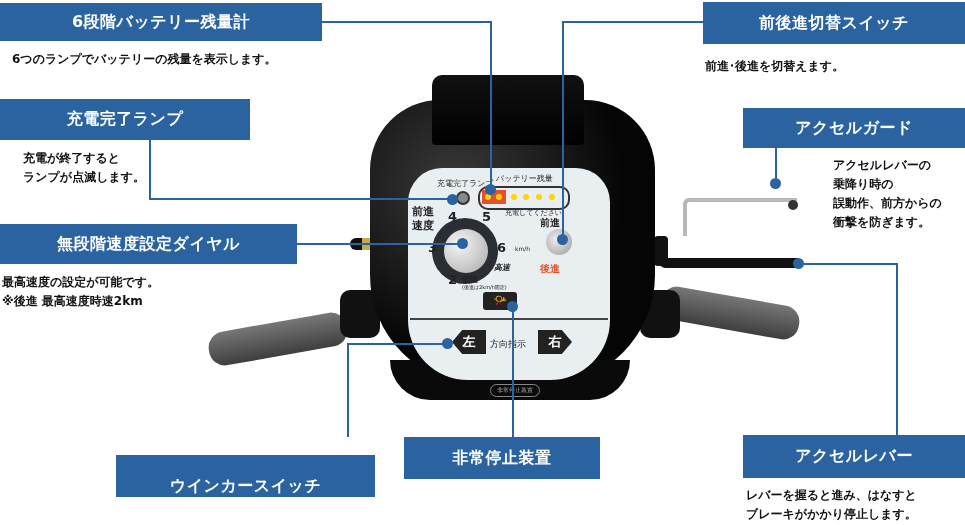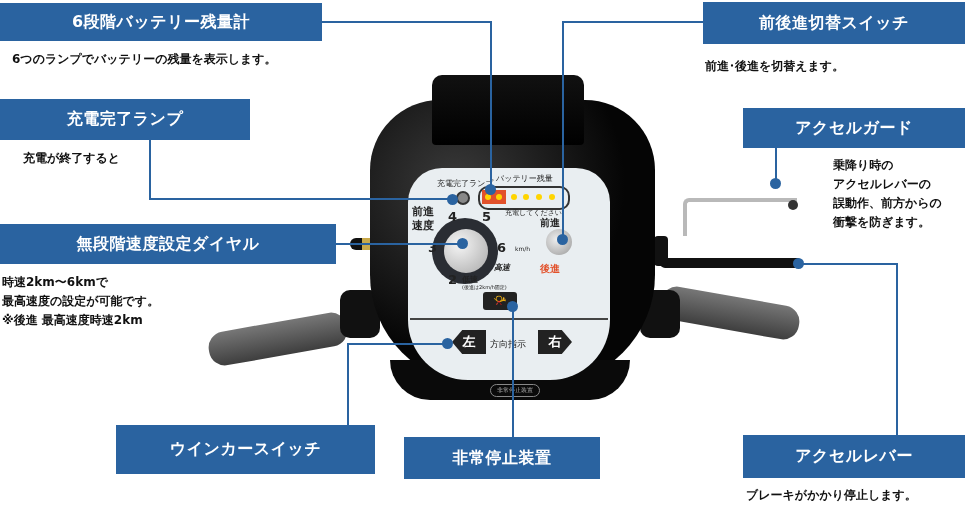--- a/index.html
+++ b/index.html
@@ -133,51 +133,52 @@
 <div class="label-box" style="left:0;top:3px;width:322px;height:38px;">
     <span>6段階バッテリー残量計</span>
   </div>
 <div class="desc" style="left:12px;top:50px;"><span>6つのランプでバッテリーの残量を表示します。</span></div>
 
 <div class="label-box" style="left:0;top:99px;width:250px;height:41px;">
     <span>充電完了ランプ</span>
   </div>
 <div class="desc" style="left:7px;top:149px;margin-left:16px;">
   <div>充電が終了すると</div>
+  <div>ランプが点滅します。</div>
 </div>
 
-<div class="label-box" style="left:0;top:224px;width:336px;height:40px;">
+<div class="label-box" style="left:0;top:224px;width:297px;height:40px;">
     <span>無段階速度設定ダイヤル</span>
   </div>
 <div class="desc" style="left:2px;top:273px;">
-  <div>時速2km〜6kmで</div>
   <div>最高速度の設定が可能です。</div>
   <div>※後進 最高速度時速2km</div>
 </div>
 
 <div class="label-box" style="left:703px;top:2px;width:262px;height:42px;">
     <span>前後進切替スイッチ</span>
   </div>
 <div class="desc" style="left:705px;top:57px;"><span>前進･後進を切替えます。</span></div>
 
 <div class="label-box" style="left:743px;top:108px;width:222px;height:40px;">
     <span>アクセルガード</span>
   </div>
 <div class="desc" style="left:833px;top:156px;">
+  <div>アクセルレバーの</div>
   <div>乗降り時の</div>
-  <div>アクセルレバーの</div>
   <div>誤動作、前方からの</div>
   <div>衝撃を防ぎます。</div>
 </div>
 
-<div class="label-box" style="left:116px;top:425px;width:259px;height:49px;">
+<div class="label-box" style="left:116px;top:455px;width:259px;height:42px;align-items:flex-end;">
     <span>ウインカースイッチ</span>
   </div>
 <div class="label-box" style="left:404px;top:437px;width:196px;height:42px;">
     <span>非常停止装置</span>
   </div>
 
 <div class="label-box" style="left:743px;top:435px;width:222px;height:43px;">
     <span>アクセルレバー</span>
   </div>
 <div class="desc" style="left:746px;top:486px;">
+  <div>レバーを握ると進み、はなすと</div>
   <div>ブレーキがかかり停止します。</div>
 </div>
 
 </body></html>

